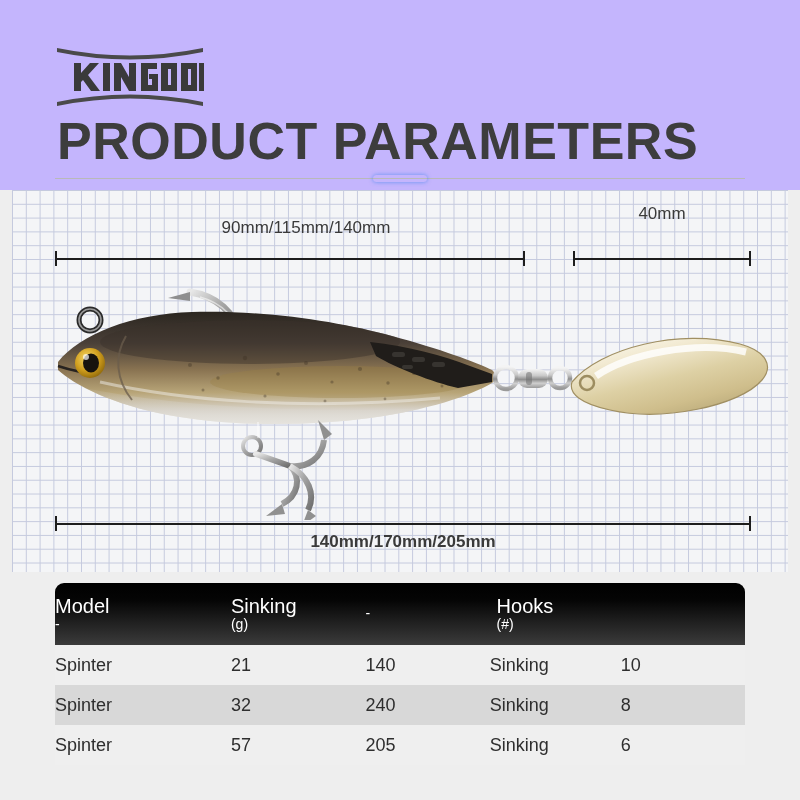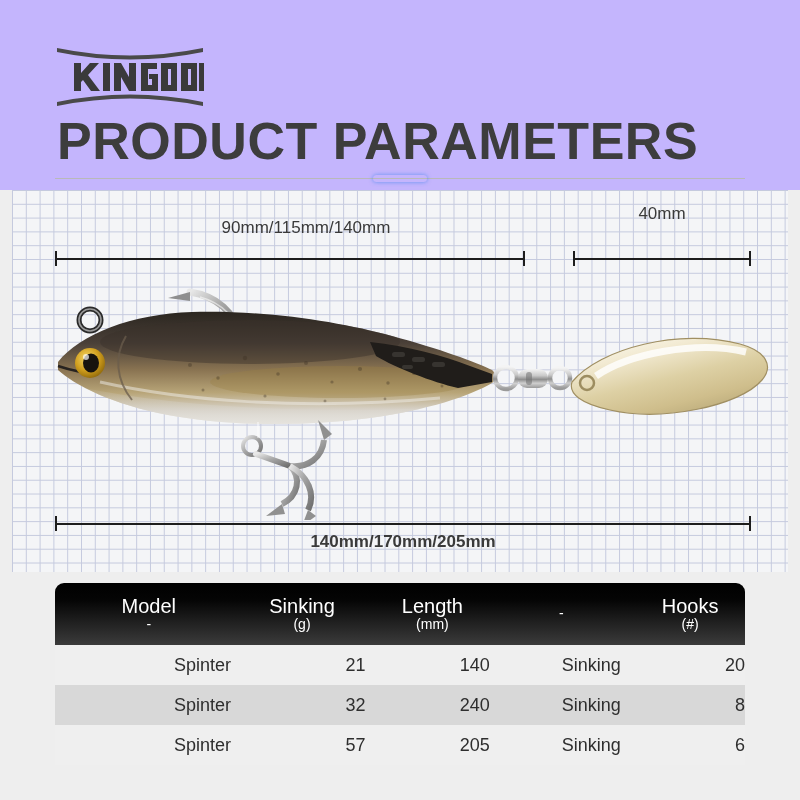--- a/index.html
+++ b/index.html
@@ -48,25 +48,25 @@
   
   #lure { position:absolute; left:40px; top:270px; width:740px; height:250px; }
 
   
   #table { position:absolute; left:55px; top:583px; width:690px; }
   #thead {
     height:62px; border-radius:9px 9px 0 0;
     background:linear-gradient(to bottom,#000000 0%,#050505 28%,#1f1f1f 62%,#3b3b3b 100%);
     display:flex; align-items:center;
   }
-  #thead .cell { color:#ffffff; text-align:center; line-height:1.08;margin-left:16px; }
+  #thead .cell { color:#ffffff; text-align:left; line-height:1.08; }
   #thead .t1 { font-size:20px; }
   #thead .t2 { font-size:14px; }
   .trow { height:40px; display:flex; align-items:center; }
-  .trow .cell { text-align:right; font-size:18px; color:#2e2e2e; }
+  .trow .cell { text-align:left; font-size:18px; color:#2e2e2e; }
   .r-odd  { background:#efefef; }
   .r-even { background:#d8d8d8; }
   .c-model  { width:25.5%; }
   .c-weight { width:19.5%; }
   .c-length { width:18%; }
   .c-action { width:19%; }
   .c-hooks  { width:18%; }
 </style>
 </head>
 <body>
@@ -253,39 +253,35 @@
 
   <div id="thead">
     <div class="cell c-model">
       <div class="t1">Model</div>
       <div class="t2">-</div>
     </div>
     <div class="cell c-weight">
       <div class="t1">Sinking</div>
       <div class="t2">(g)</div>
     </div>
-    <div class="cell c-length">
-      <div class="t1">Length</div>
-      <div class="t2">(mm)</div>
-    </div>
     <div class="cell c-action">
       <div class="t2">-</div>
     </div>
     <div class="cell c-hooks">
       <div class="t1">Hooks</div>
       <div class="t2">(#)</div>
     </div>
   </div>
 
   <div class="trow r-odd">
     <div class="cell c-model">Spinter</div>
     <div class="cell c-weight">21</div>
     <div class="cell c-length">140</div>
     <div class="cell c-action">Sinking</div>
-    <div class="cell c-hooks">20</div>
+    <div class="cell c-hooks">10</div>
   </div>
 
   <div class="trow r-even">
     <div class="cell c-model">Spinter</div>
     <div class="cell c-weight">32</div>
     <div class="cell c-length">240</div>
     <div class="cell c-action">Sinking</div>
     <div class="cell c-hooks">8</div>
   </div>
 

